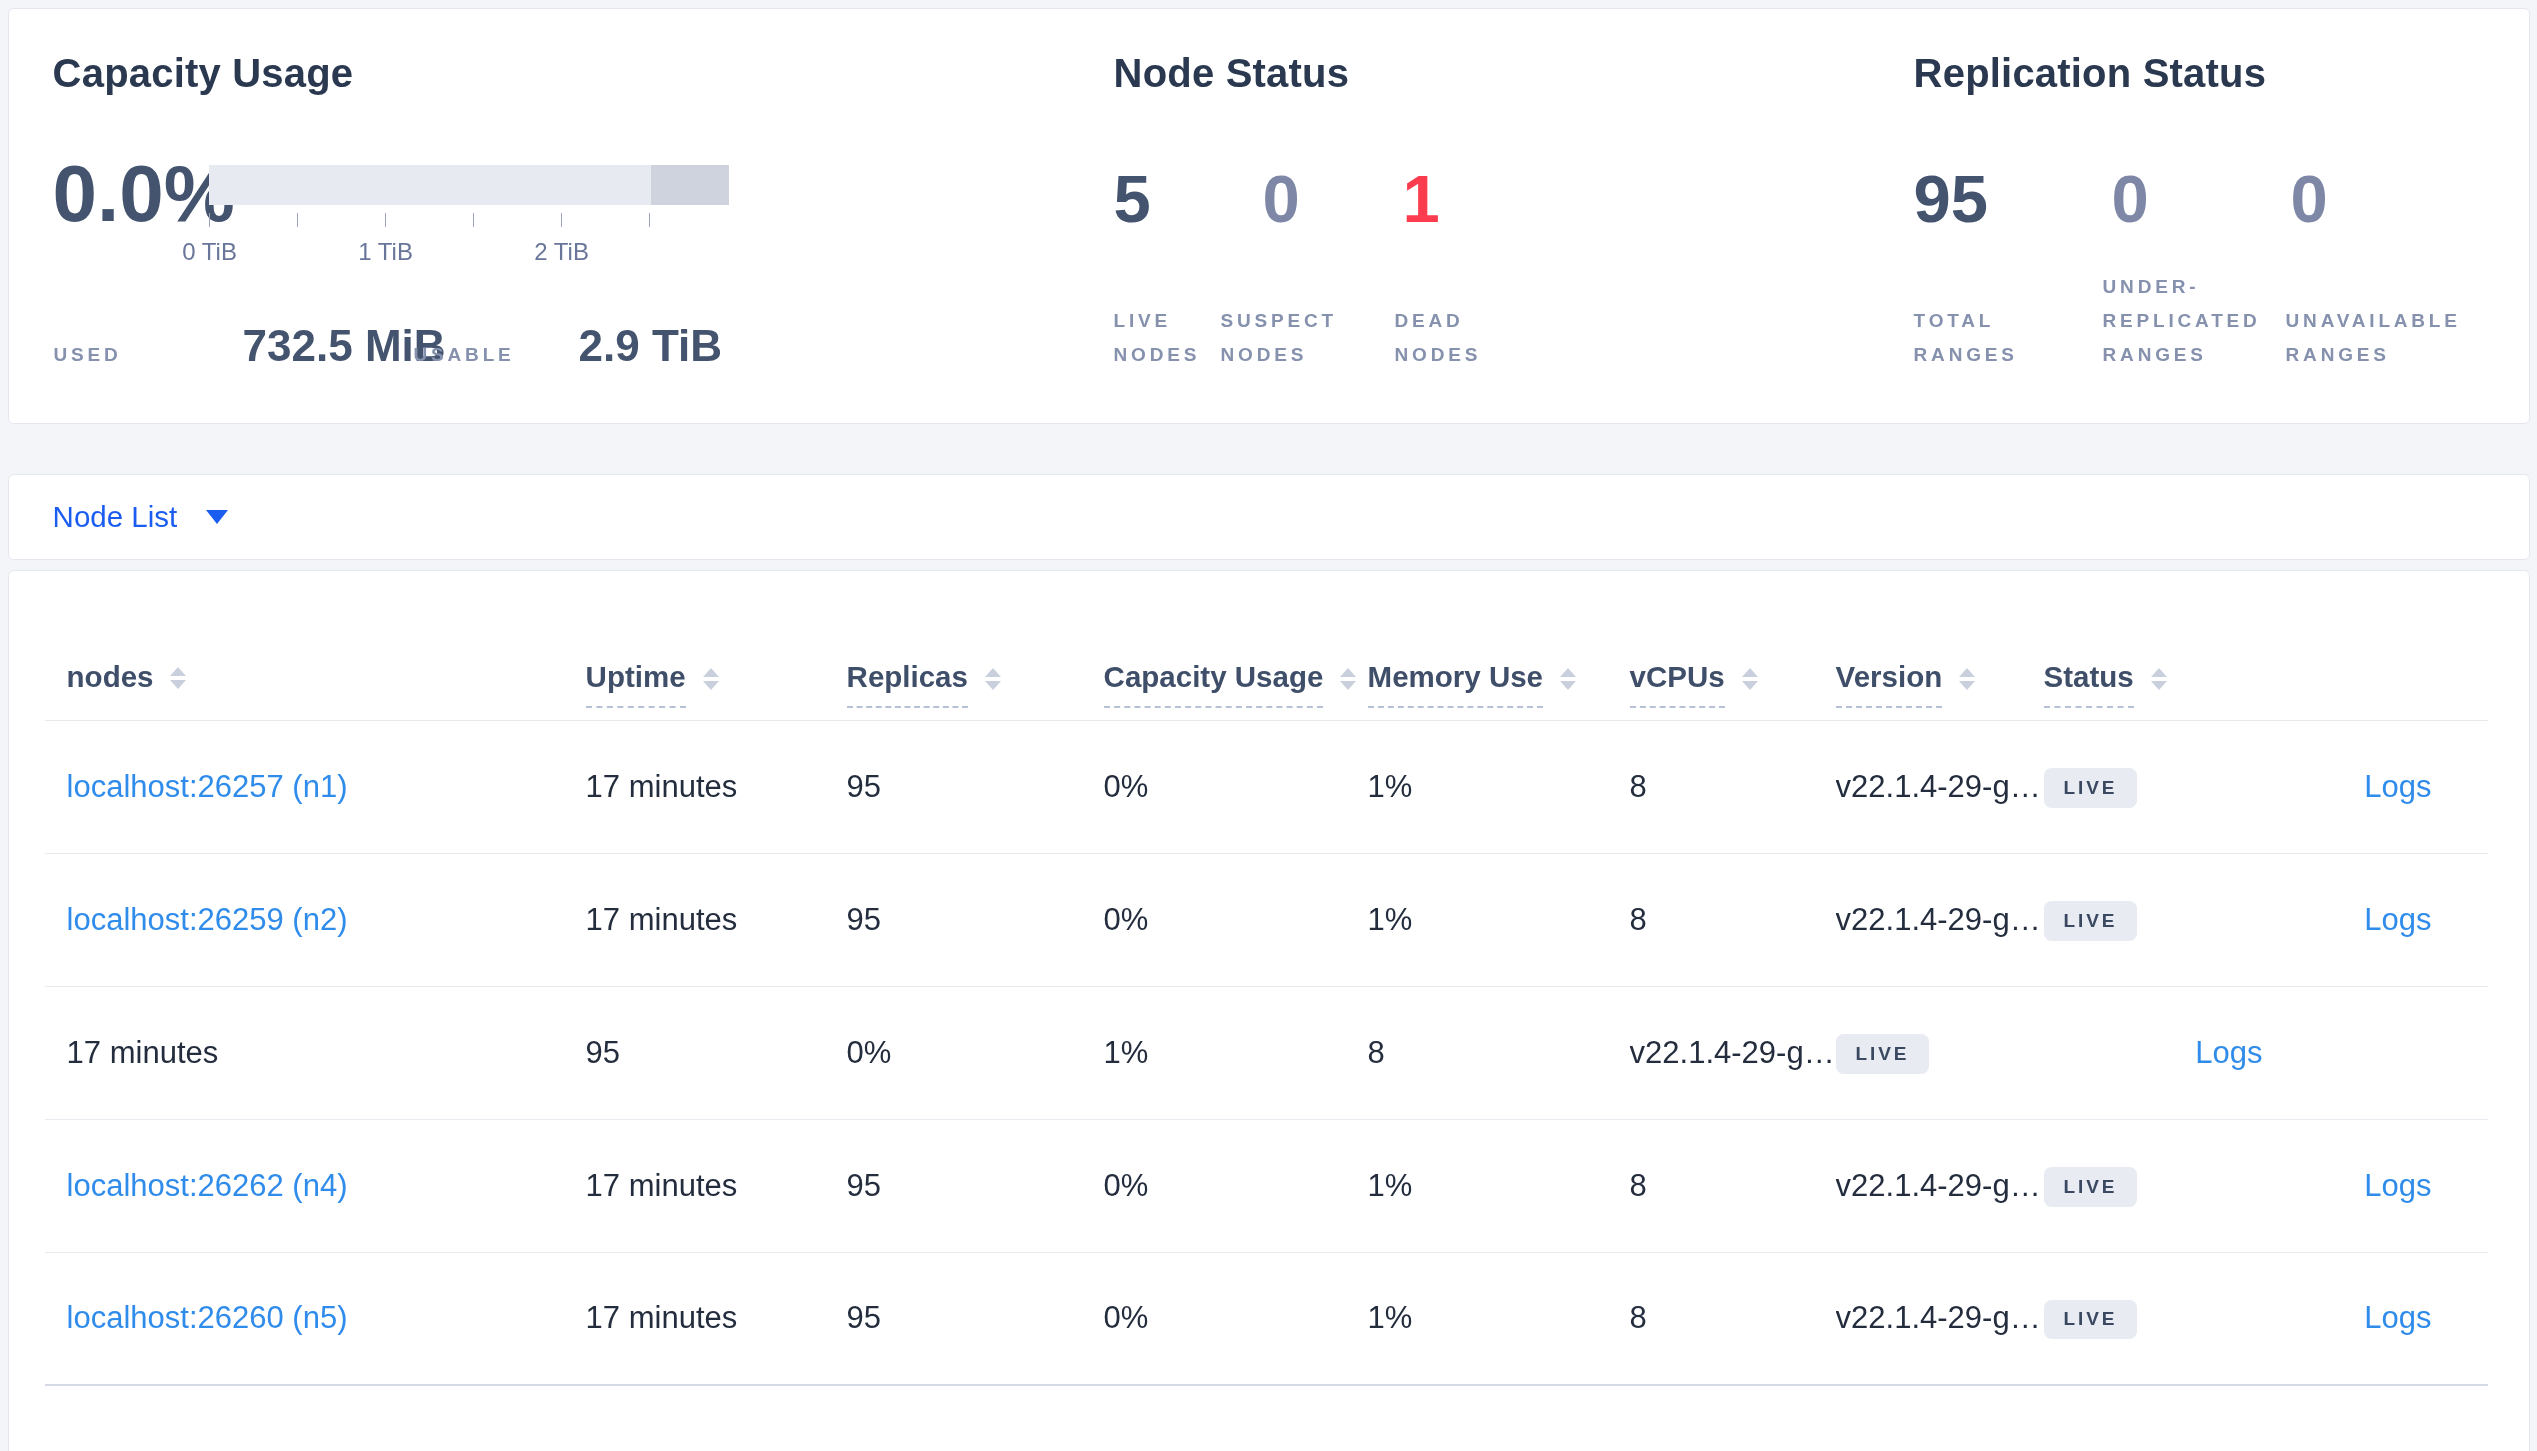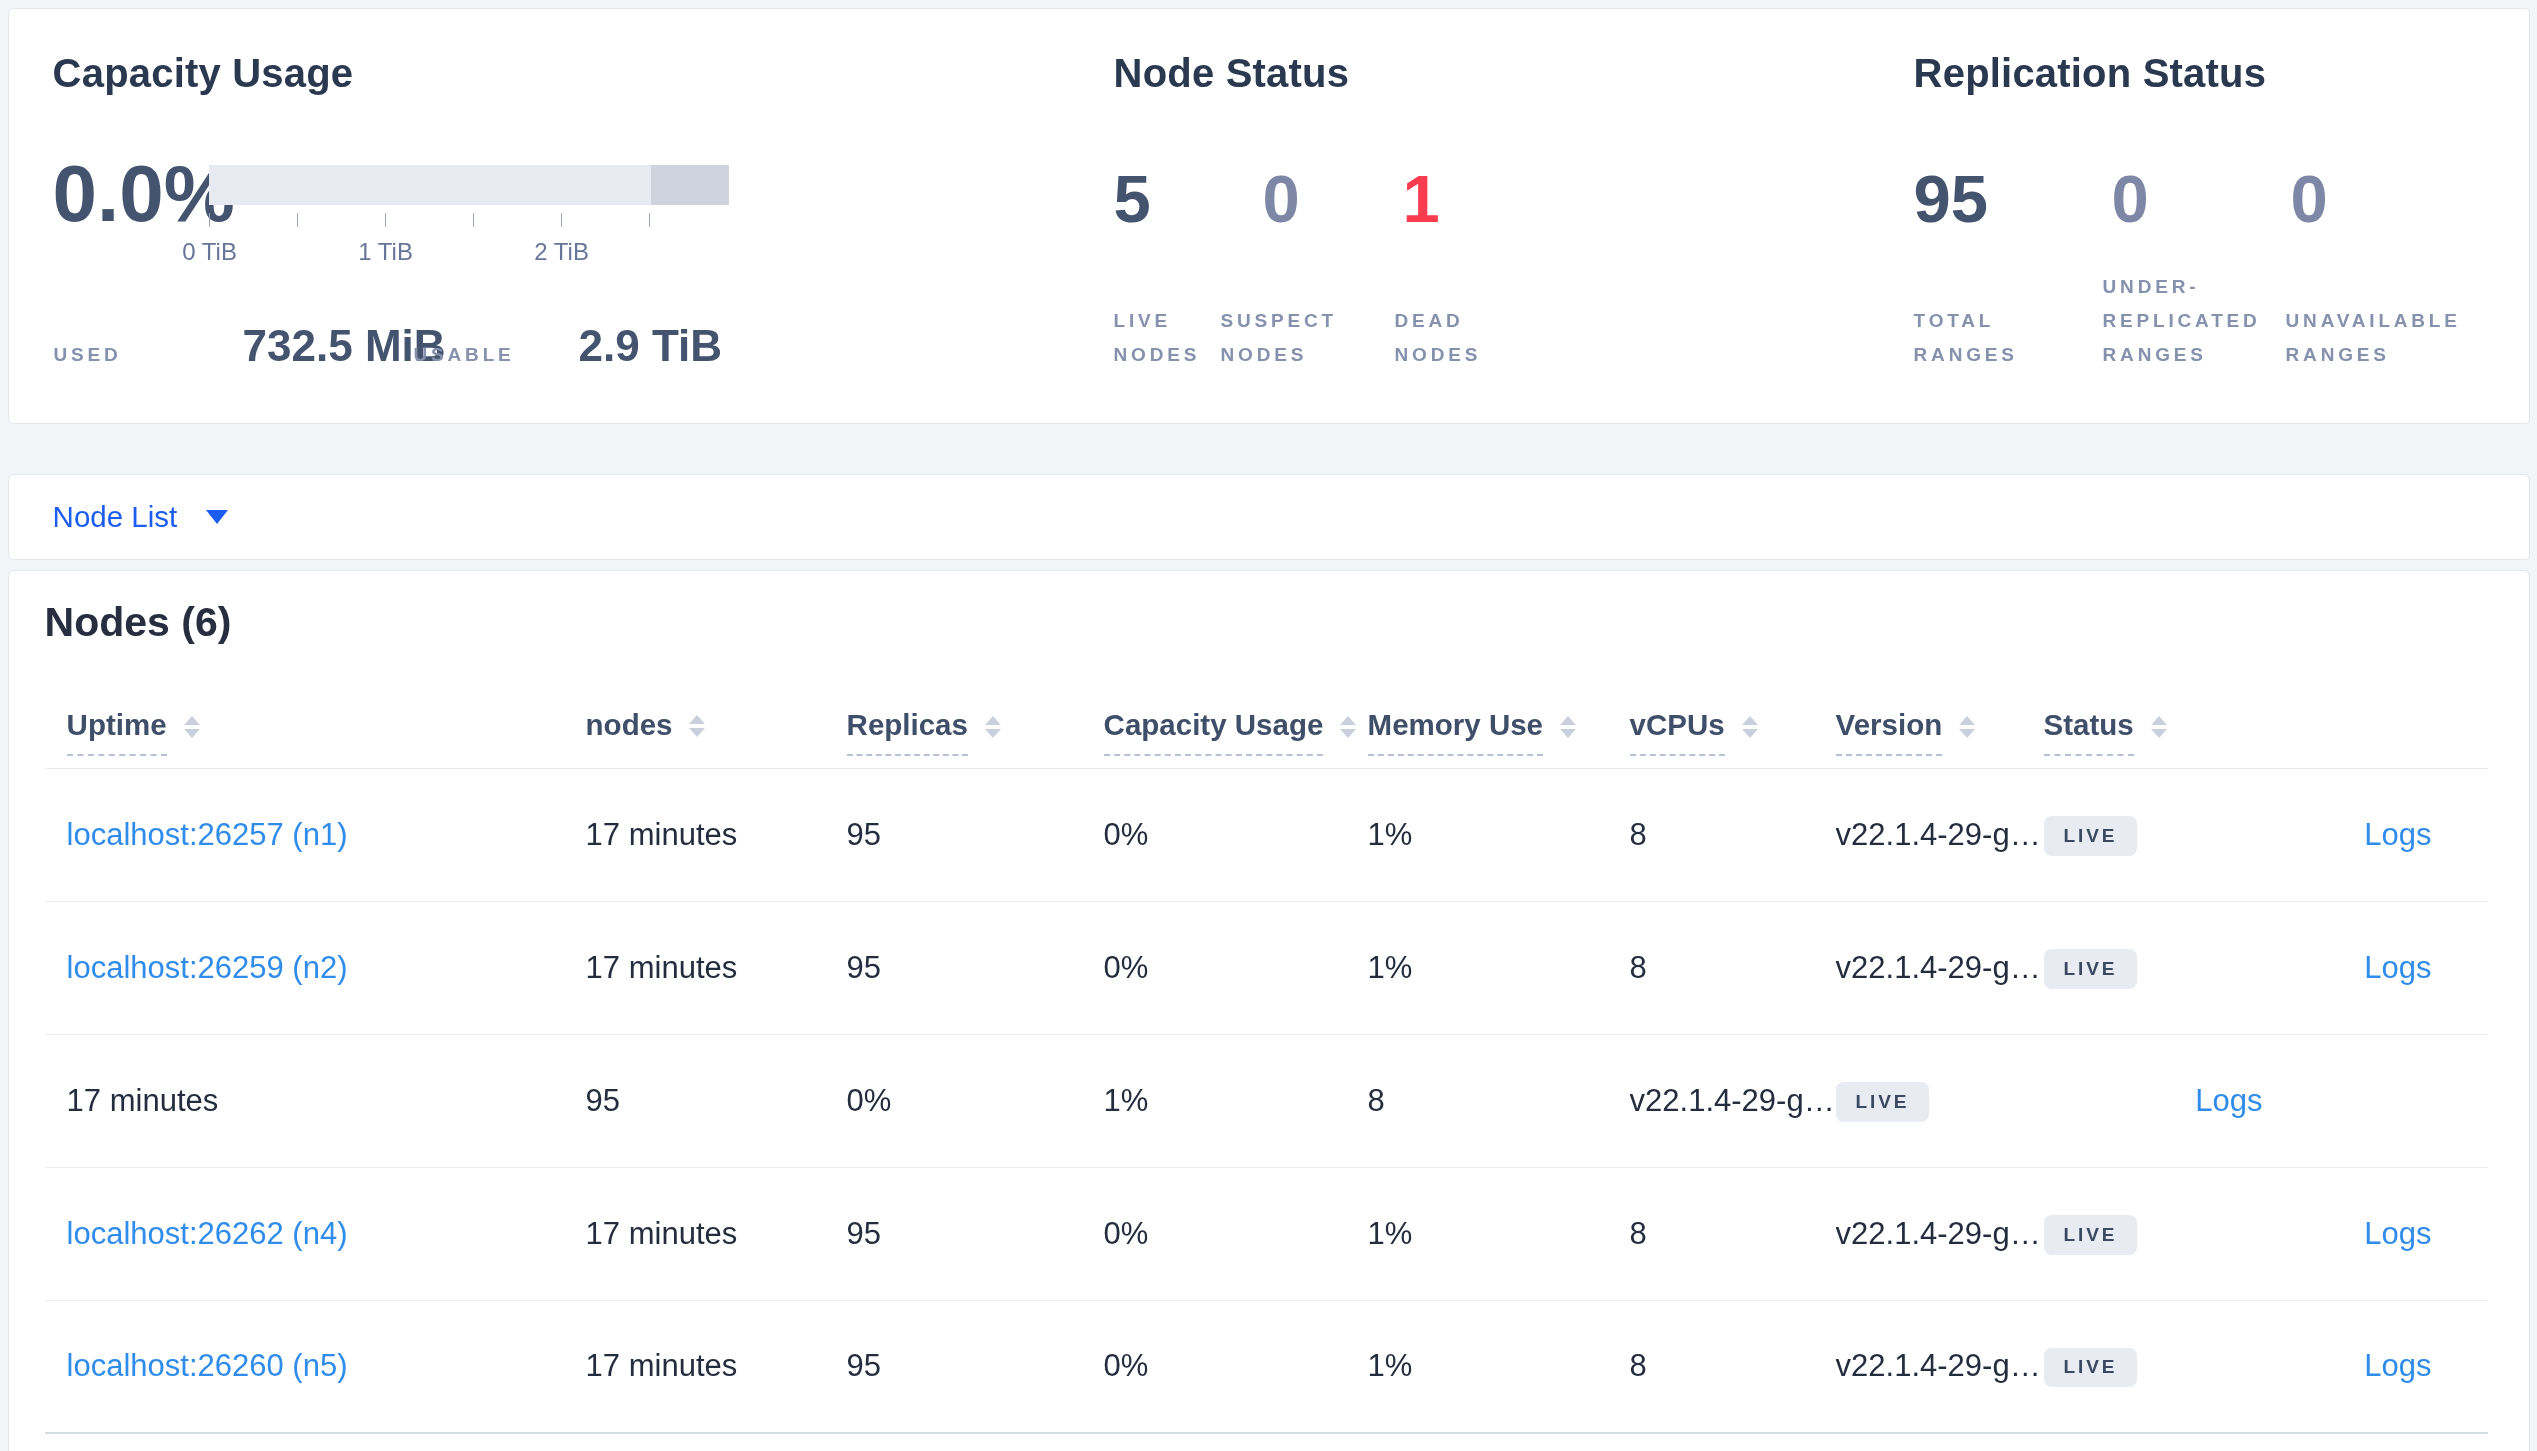--- a/index.html
+++ b/index.html
@@ -133,35 +133,34 @@
 </div>
 
 <div class="panel nodelist">
   <div class="nodelist-btn">
     <span class="nodelist-label">Node List</span>
     <span class="caret-down"></span>
   </div>
 </div>
 
 <div class="panel nodes">
-  <div class="nodes-title">Nodes (6)</div>
 
   <div class="tbl-grid thead">
     <div class="th">
       <span class="th-inner">
+        <span class="th-text">nodes</span>
+        <span class="sort-icon">
+            <span class="up"></span>
+            <span class="down"></span>
+          </span>
+      </span>
+    </div>
+    <div class="th">
+      <span class="th-inner">
         <span class="th-text dashed">Uptime</span>
-        <span class="sort-icon">
-            <span class="up"></span>
-            <span class="down"></span>
-          </span>
-      </span>
-    </div>
-    <div class="th">
-      <span class="th-inner">
-        <span class="th-text">nodes</span>
         <span class="sort-icon">
             <span class="up"></span>
             <span class="down"></span>
           </span>
       </span>
     </div>
     <div class="th">
       <span class="th-inner">
         <span class="th-text dashed">Replicas</span>
         <span class="sort-icon">

